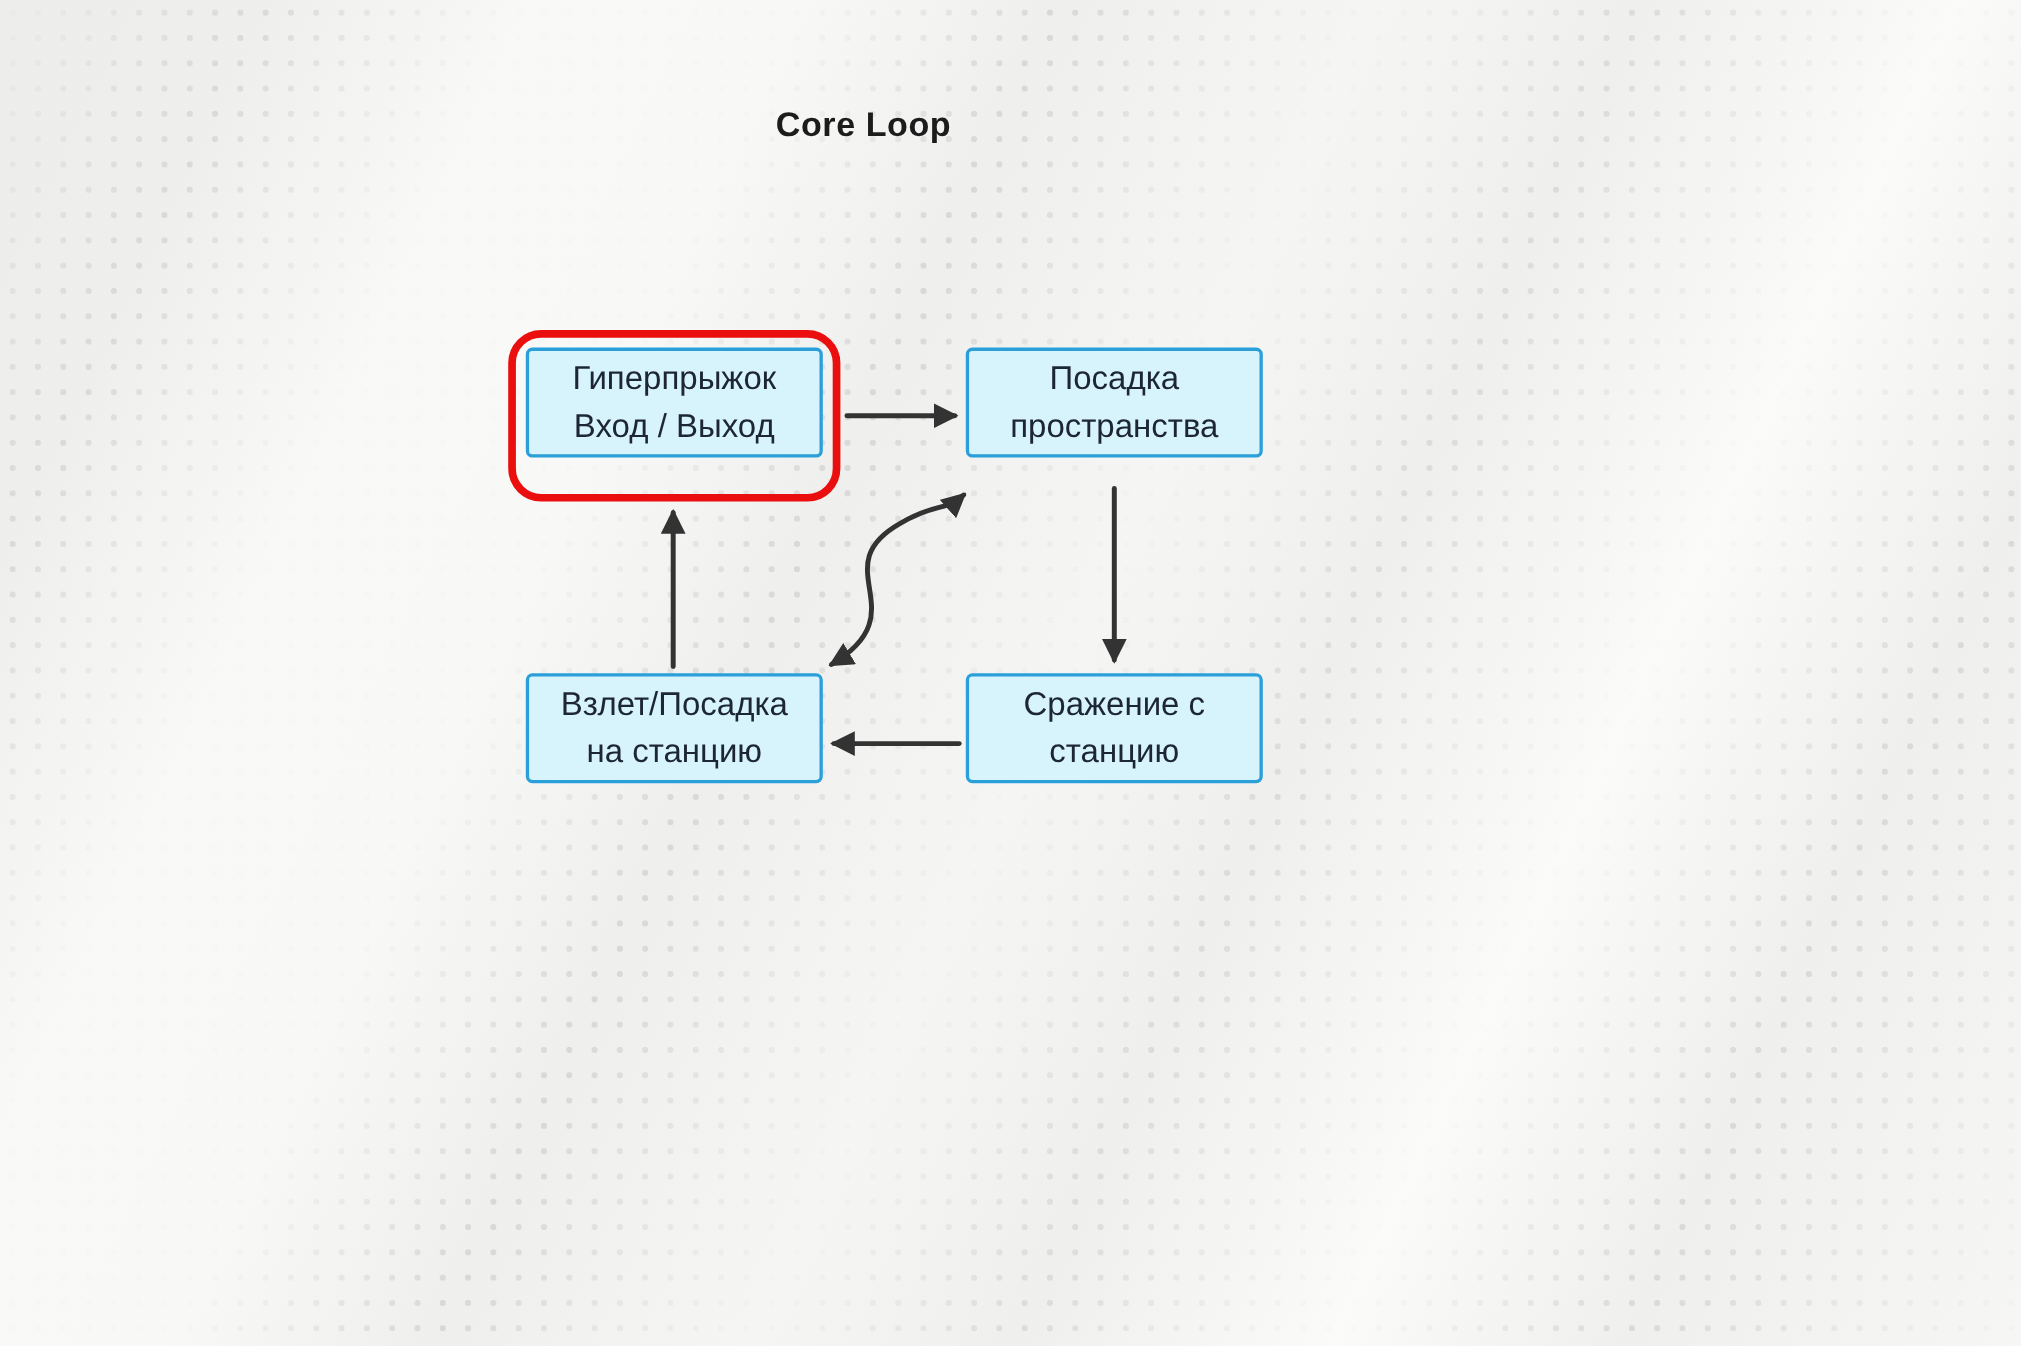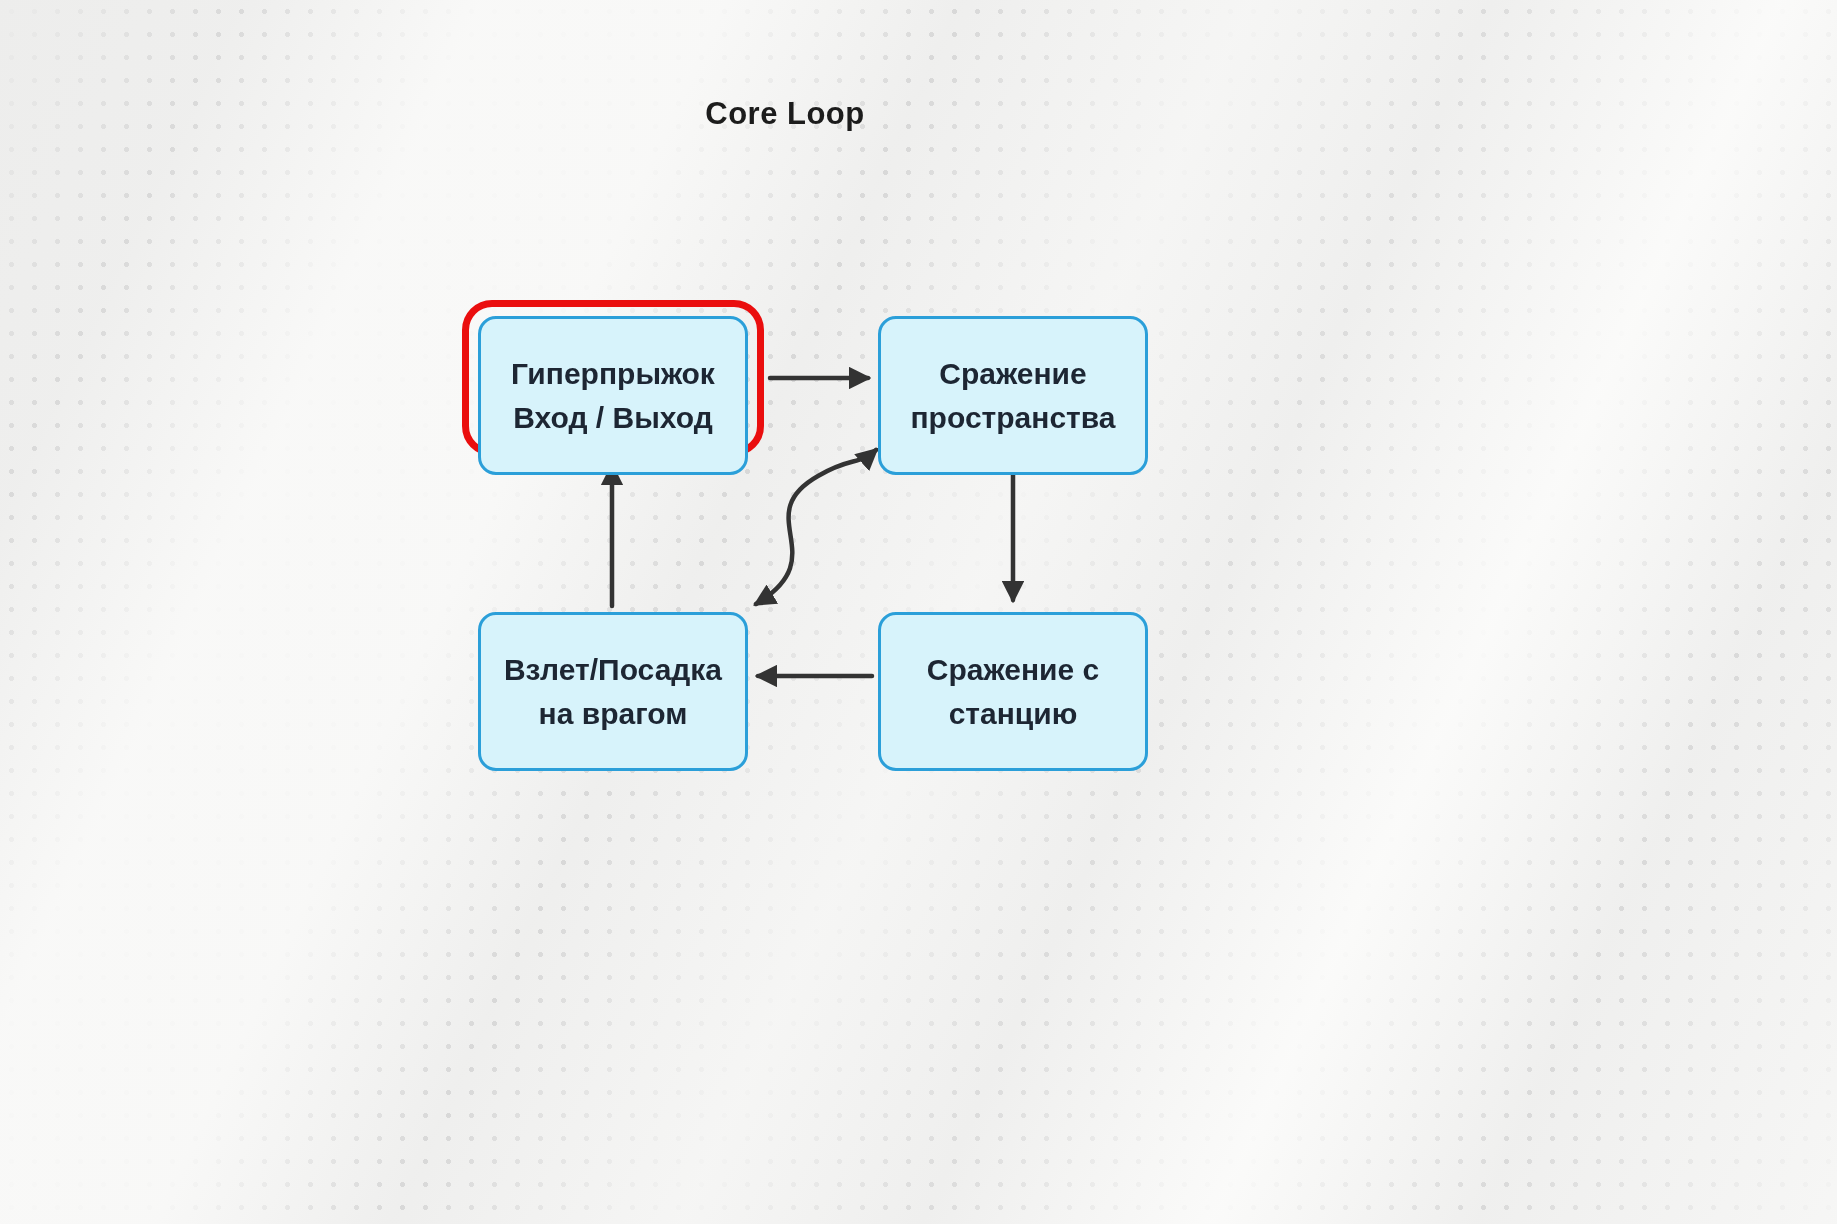--- a/index.html
+++ b/index.html
@@ -43,32 +43,32 @@
     width: 400px;
     text-align: center;
     font-size: 31px;
     font-weight: bold;
     color: var(--title-color);
     letter-spacing: 0.5px;
   }
   .node {
     position: absolute;
     width: 270px;
-    height: 159px;
+    height: 100px;
     background: var(--node-fill);
     border: 3px solid var(--node-border);
-    border-radius: 18px;
+    border-radius: 6px;
     display: flex;
     flex-direction: column;
     align-items: center;
     justify-content: center;
     text-align: center;
     color: var(--node-text);
     font-size: 30px;
-    font-weight: bold;
+    font-weight: normal;
     line-height: 1.45;
   }
   .node-hyperjump { left: 478px; top: 316px; }
   .node-explore   { left: 878px; top: 316px; }
   .node-combat    { left: 878px; top: 612px; }
   .node-station   { left: 478px; top: 612px; }
   .highlight-ring {
     position: absolute;
     left: 462px;
     top: 300px;
@@ -115,27 +115,27 @@
     <path class="arrow-path" d="M 612 606 L 612 466" marker-end="url(#arrow)"></path>
     <path class="arrow-path" d="M 756 604 C 836 556 748 516 818 476 C 852 456 858 466 876 450" marker-start="url(#arrow)" marker-end="url(#arrow)"></path>
   </svg>
 
   <div class="node node-hyperjump">
     <span>Гиперпрыжок</span>
     <span>Вход / Выход</span>
   </div>
 
   <div class="node node-explore">
-    <span>Сражение</span>
+    <span>Посадка</span>
     <span>пространства</span>
   </div>
 
   <div class="node node-combat">
     <span>Сражение с</span>
     <span>станцию</span>
   </div>
 
   <div class="node node-station">
     <span>Взлет/Посадка</span>
-    <span>на врагом</span>
+    <span>на станцию</span>
   </div>
 
 </div>
 
 </body></html>

